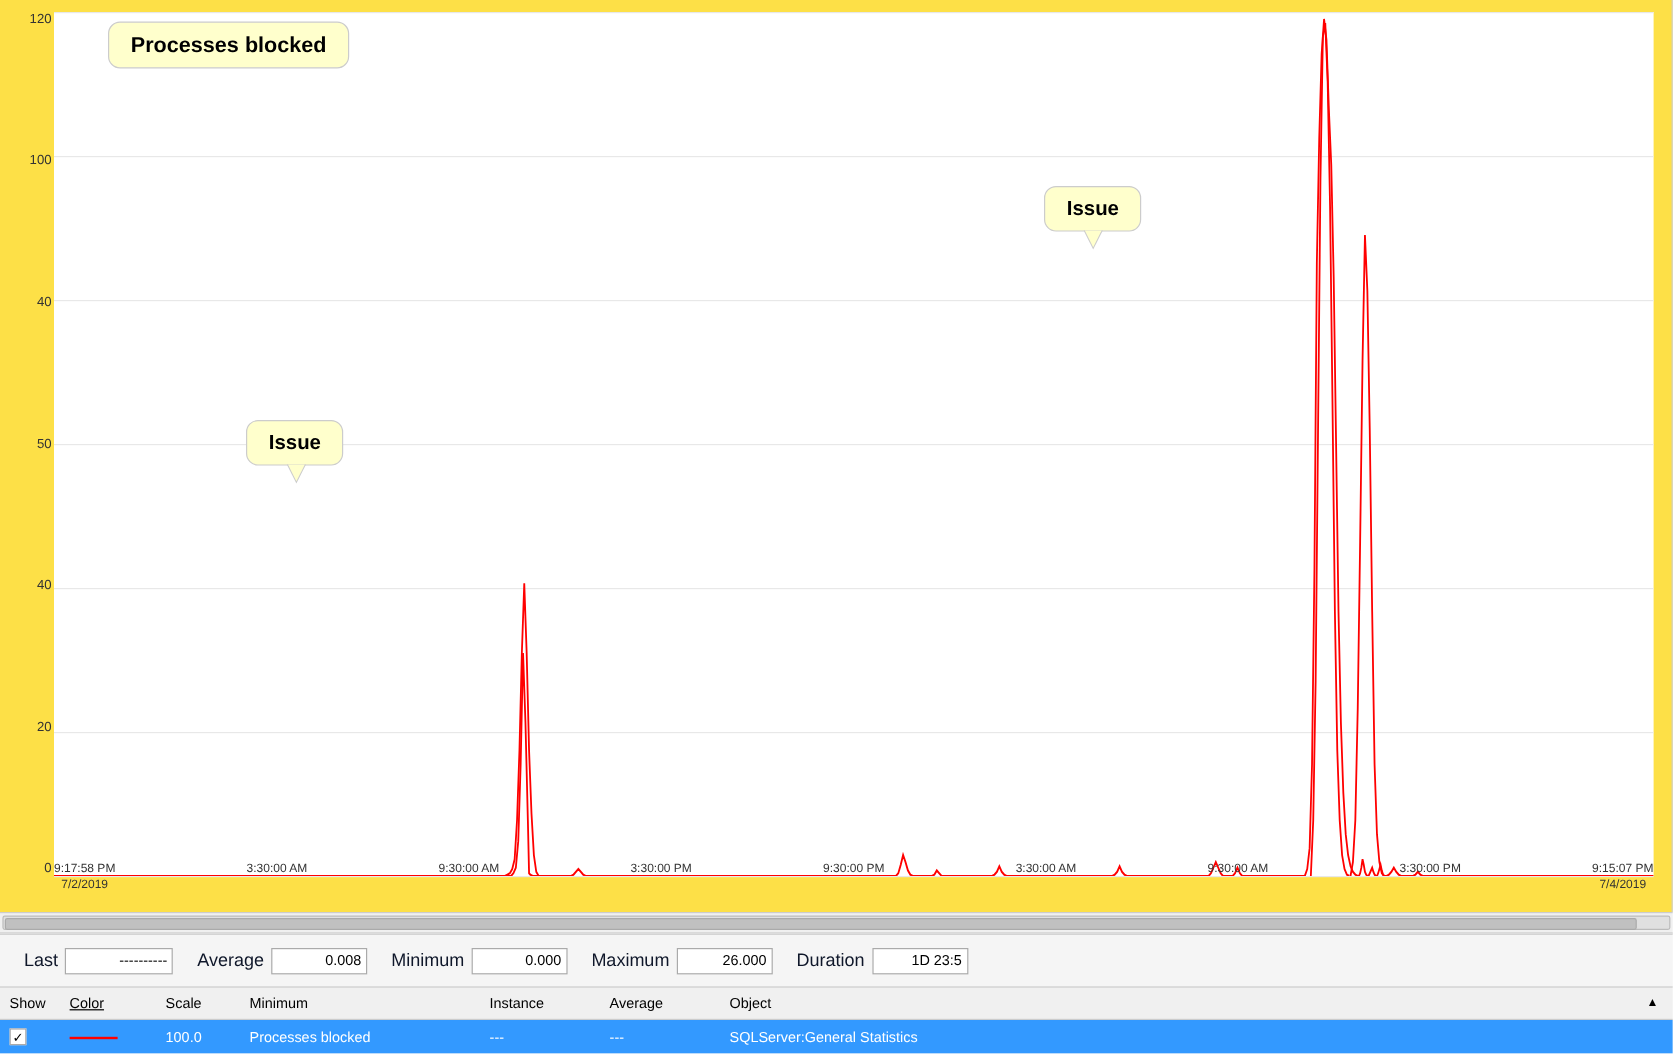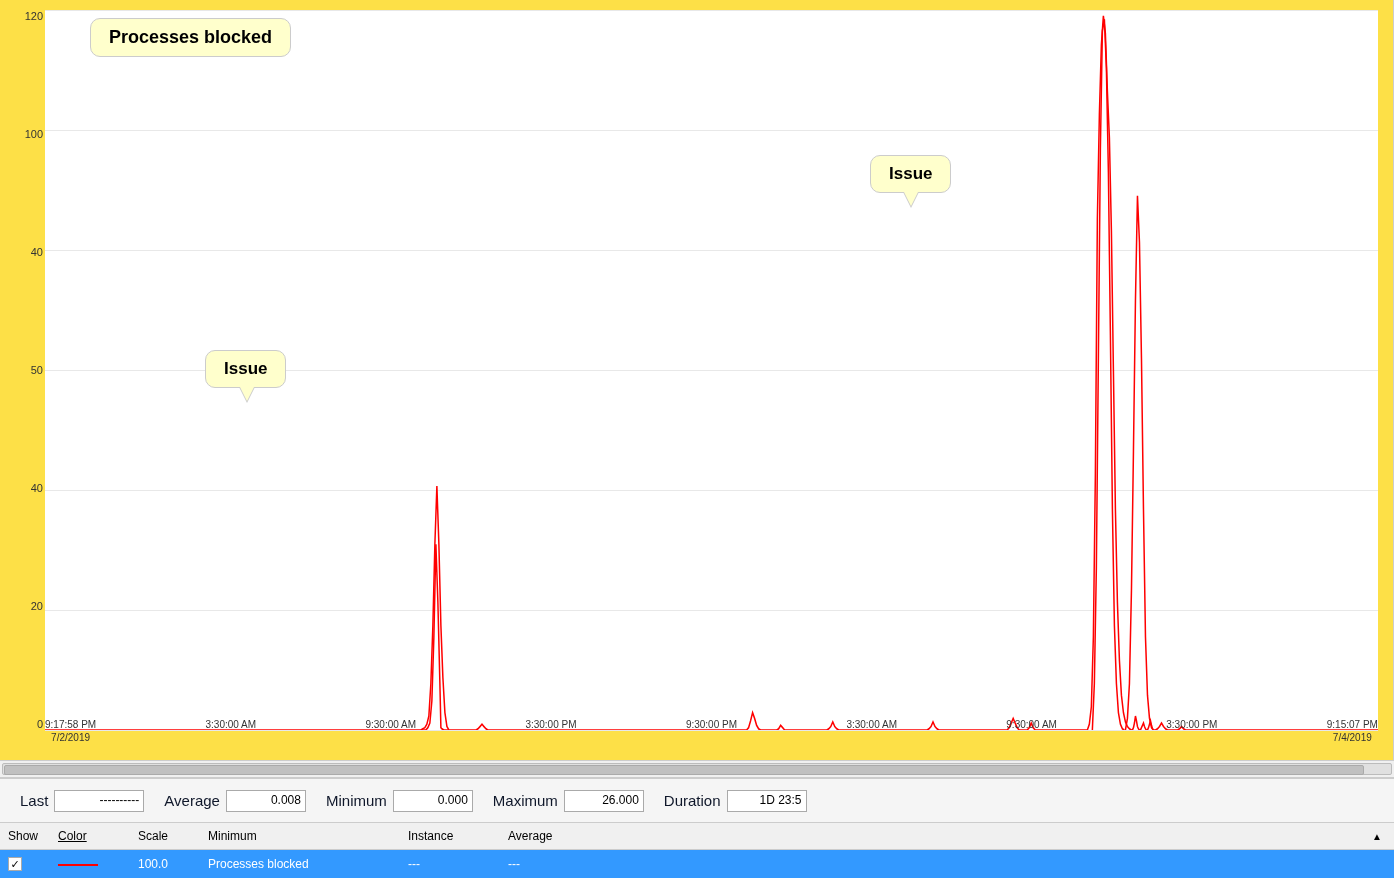--- a/index.html
+++ b/index.html
@@ -373,20 +373,21 @@
     </div>
   </div>
 
   <div class="column-header">
     <div class="col-show">Show</div>
     <div class="col-color">Color</div>
     <div class="col-scale">Scale</div>
     <div class="col-counter">Minimum</div>
     <div class="col-instance">Instance</div>
     <div class="col-parent">Average</div>
+    <div class="col-object">Object</div>
 
     <div style="position:absolute; right:12px; top:50%; transform:translateY(-50%); font-size:10px; cursor:pointer;">▲</div>
   </div>
 
   <div class="data-row">
     <div class="col-show">
       <div class="checkbox-checked">✓</div>
     </div>
     <div class="col-color">
       <div class="line-sample">
@@ -398,15 +399,18 @@
     </div>
     <div class="col-counter">
       <span>Processes blocked</span>
     </div>
     <div class="col-instance">
       <span>---</span>
     </div>
     <div class="col-parent">
       <span>---</span>
     </div>
+    <div class="col-object">
+      <span>SQLServer:General Statistics</span>
+    </div>
   </div>
 
 </div>
 
 </body></html>

